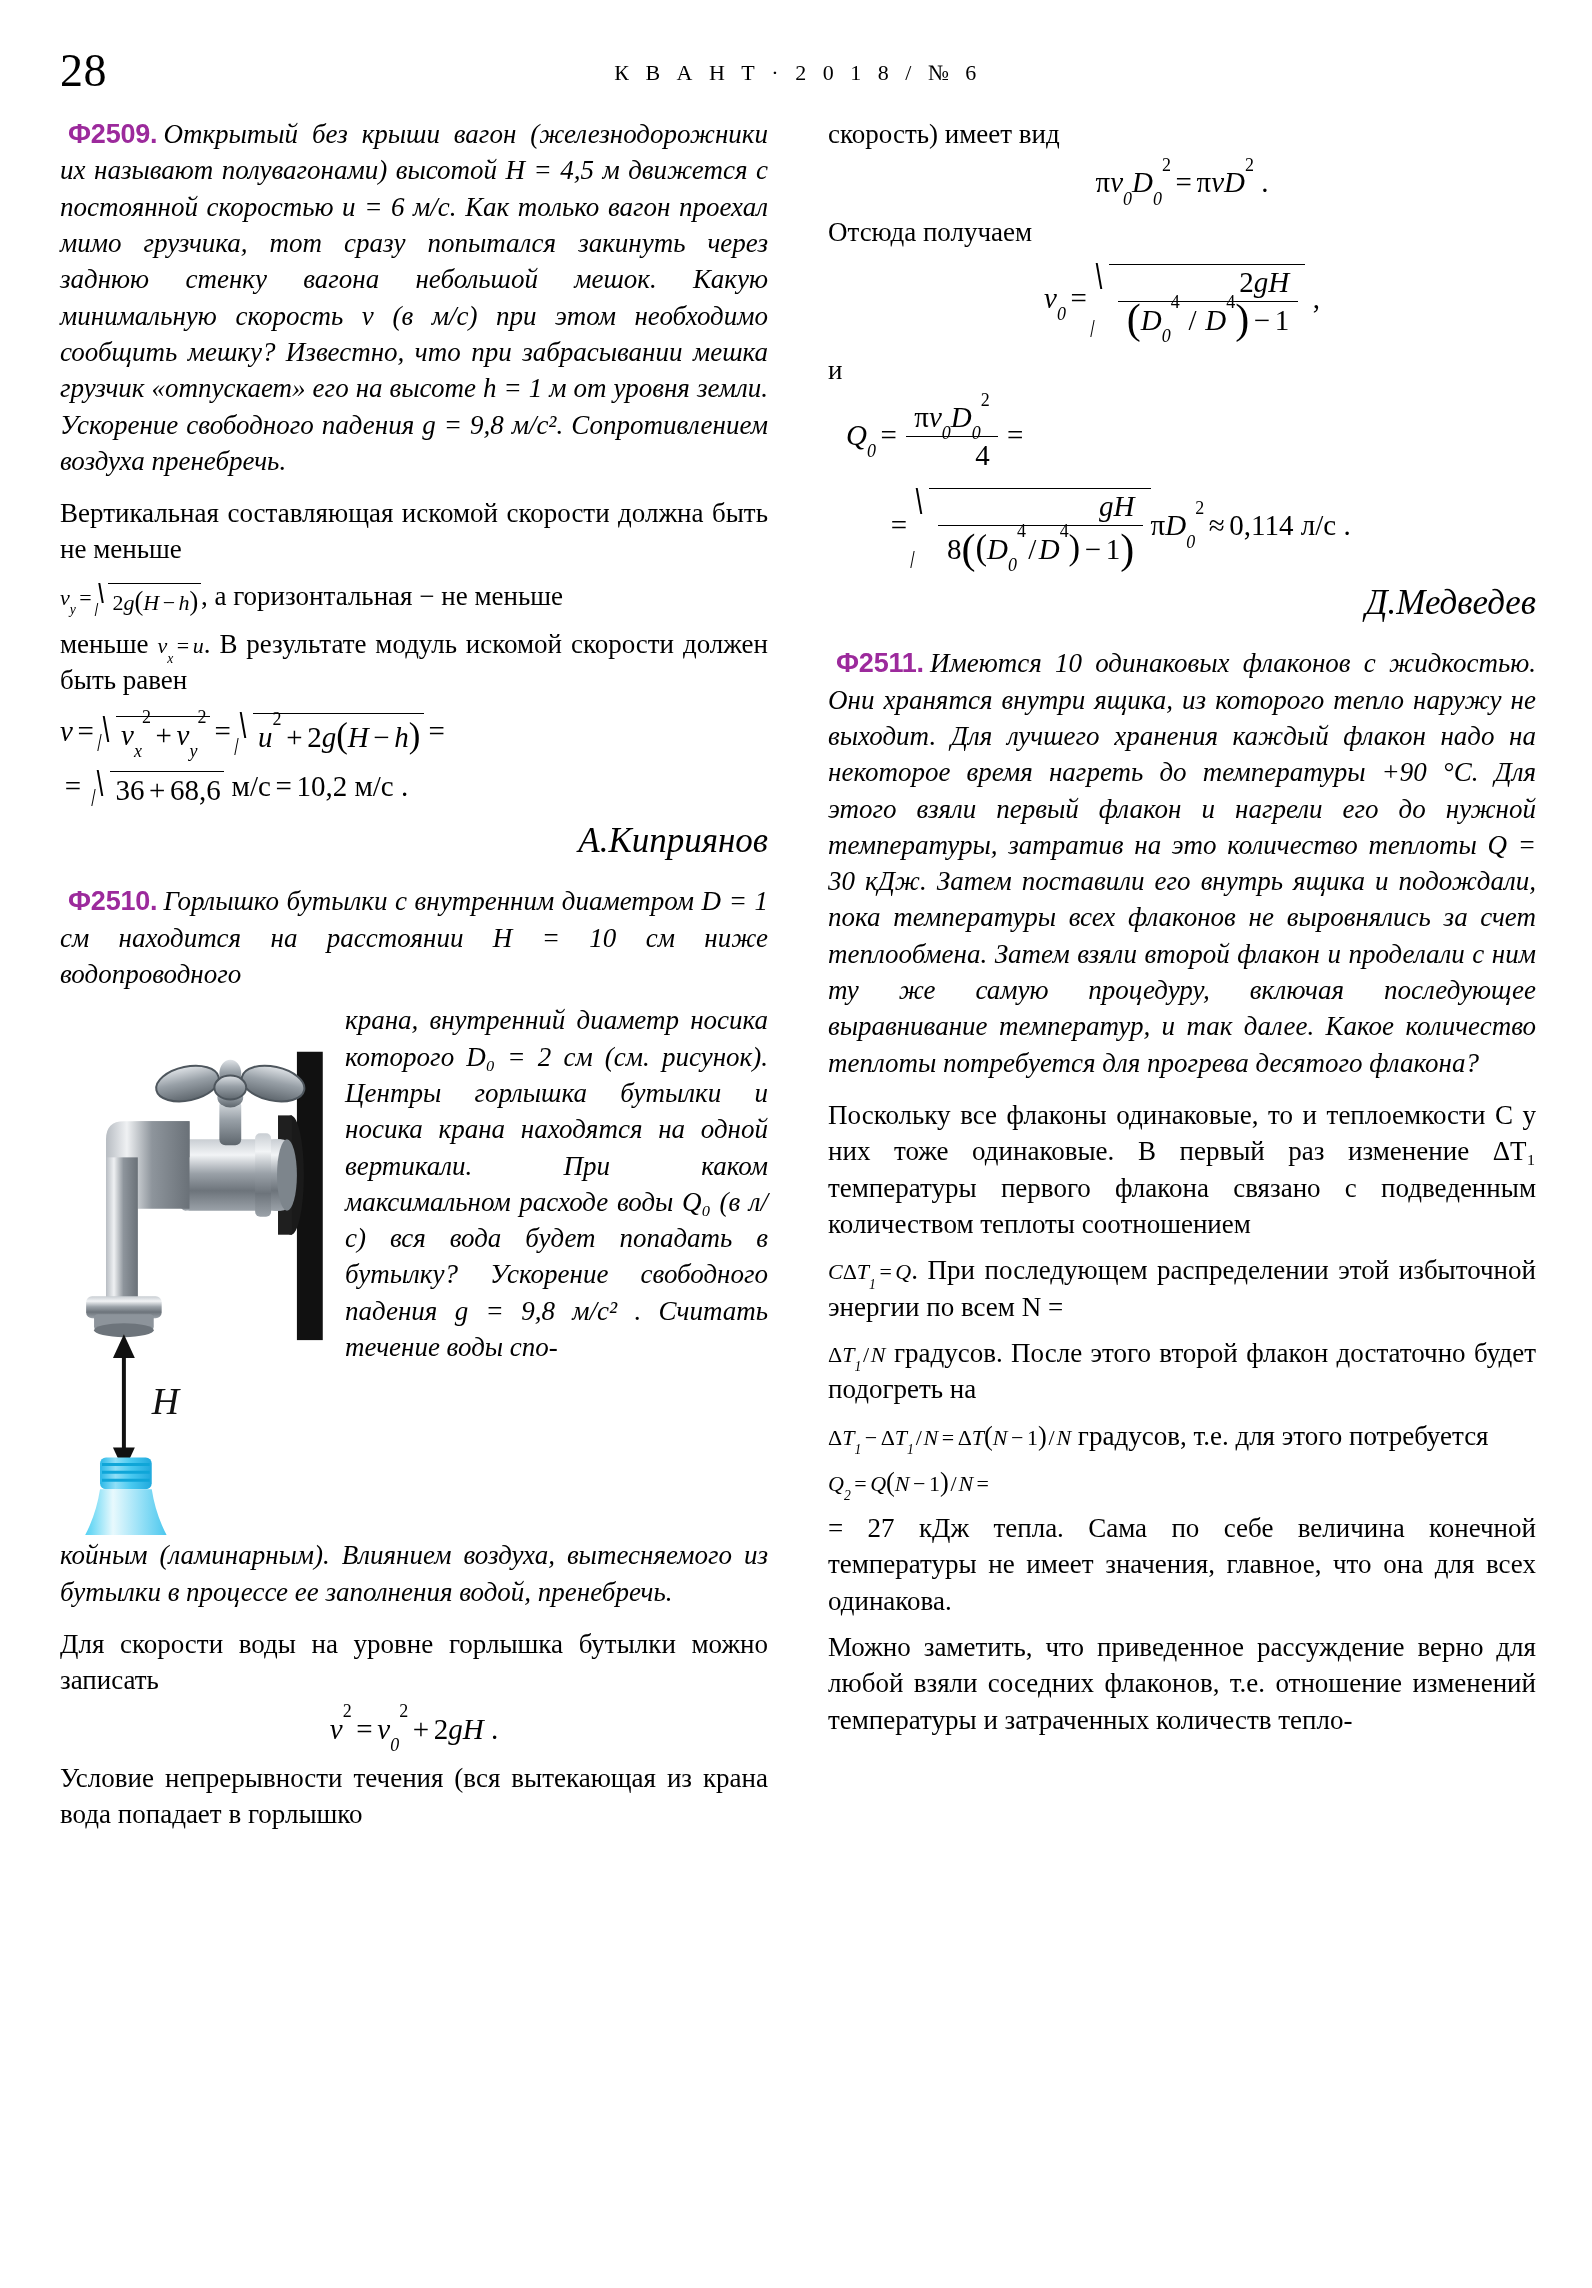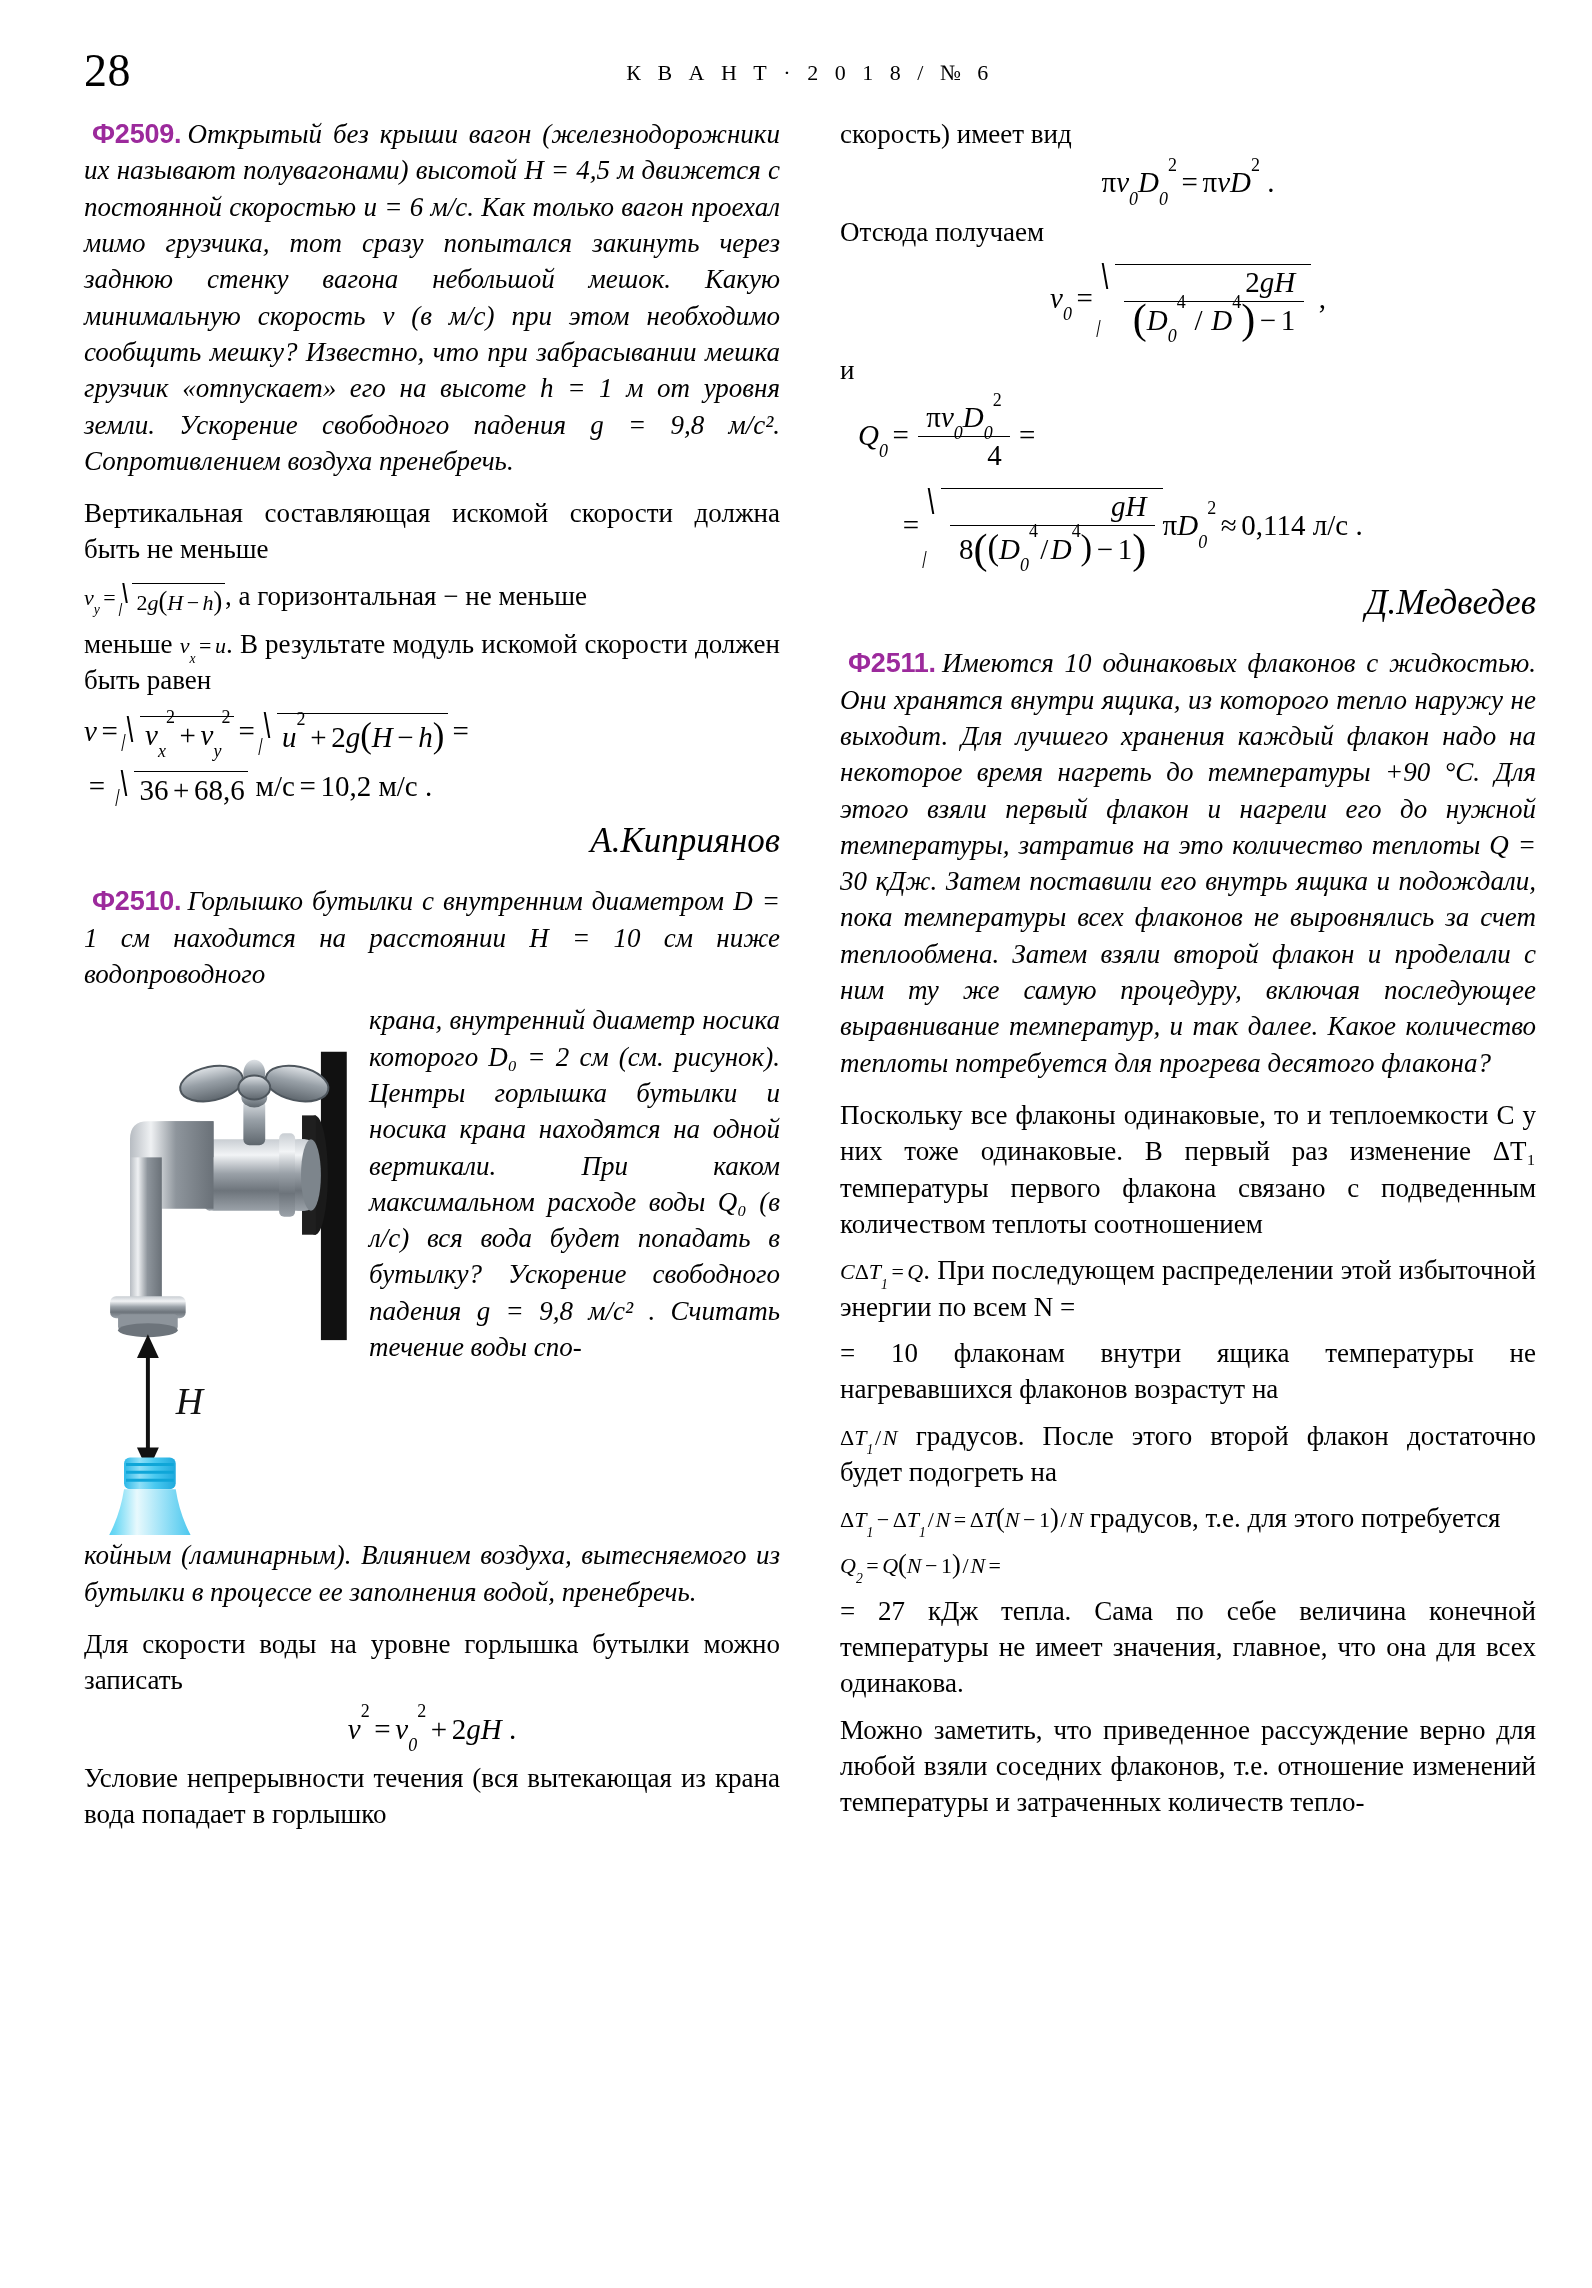--- a/index.html
+++ b/index.html
@@ -8,21 +8,21 @@
     width:1592px;height:2289px;
     font-family:"Liberation Serif","DejaVu Serif",serif;
     color:#000;
     position:relative;
     overflow:hidden;
   }
   .page{
     position:absolute; inset:0;
     width:1592px; height:2251px;
     box-sizing:border-box;
-    padding:44px 56px 30px 84px;
+    padding:44px 56px 30px 60px;
   }
 
   
   .runhead{
     position:relative;
     height:58px;
   }
   .folio{
     position:absolute; left:0; top:4px;
     font-size:46px; line-height:1;
@@ -304,21 +304,20 @@
       <div class="author">Д.Медведев</div>
 
       <p class="para it"><span class="pnum">Ф2511.</span><span>Имеются 10 одинаковых флаконов с жидкостью. Они хранятся внутри ящика, из которого тепло наружу не выходит. Для лучшего хранения каждый флакон надо на некоторое время нагреть до температуры +90 °С. Для этого взяли первый флакон и нагрели его до нужной температуры, затратив на это количество теплоты Q = 30 кДж. Затем поставили его внутрь ящика и подождали, пока температуры всех флаконов не выровнялись за счет теплообмена. Затем взяли второй флакон и проделали с ним ту же самую процедуру, включая последующее выравнивание температур, и так далее. Какое количество теплоты потребуется для прогрева десятого флакона?</span></p>
 
       <p class="para tight"><span>Поскольку все флаконы одинаковые, то и теплоемкости C у них тоже одинаковые. В первый раз изменение ΔT₁ температуры первого флакона связано с подведенным количеством теплоты соотношением</span></p>
 
       <p class="para tight">
         <span class="math small left" style="margin:0;"><span class="mi">C</span><span class="mo" style="padding:0;">Δ</span><span class="mi">T</span><sub>1</sub><span class="mo">=</span><span class="mi">Q</span></span><span>. При последующем распределении этой избыточной энергии по всем N =</span>
       </p>
 
-      <p class="para tight">= 10 флаконам внутри ящика температуры не нагревавшихся флаконов возрастут на</p>
 
       <p class="para tight">
         <span class="math small left" style="margin:0;"><span class="mo" style="padding:0;">Δ</span><span class="mi">T</span><sub>1</sub><span class="mo" style="padding:0 .08em;">/</span><span class="mi">N</span></span>&nbsp;<span>градусов. После этого второй флакон достаточно будет подогреть на</span>
       </p>
 
       <p class="para tight">
         <span class="math small left" style="margin:0;"><span class="mo" style="padding:0;">Δ</span><span class="mi">T</span><sub>1</sub><span class="mo">−</span><span class="mo" style="padding:0;">Δ</span><span class="mi">T</span><sub>1</sub><span class="mo" style="padding:0 .08em;">/</span><span class="mi">N</span><span class="mo">=</span><span class="mo" style="padding:0;">Δ</span><span class="mi">T</span><span class="medparen">(</span><span class="mi">N</span><span class="mo">−</span><span class="mn">1</span><span class="medparen">)</span><span class="mo" style="padding:0 .08em;">/</span><span class="mi">N</span></span>&nbsp;<span>градусов, т.е. для этого потребуется</span>
       </p>
 
       <p class="para tight">

